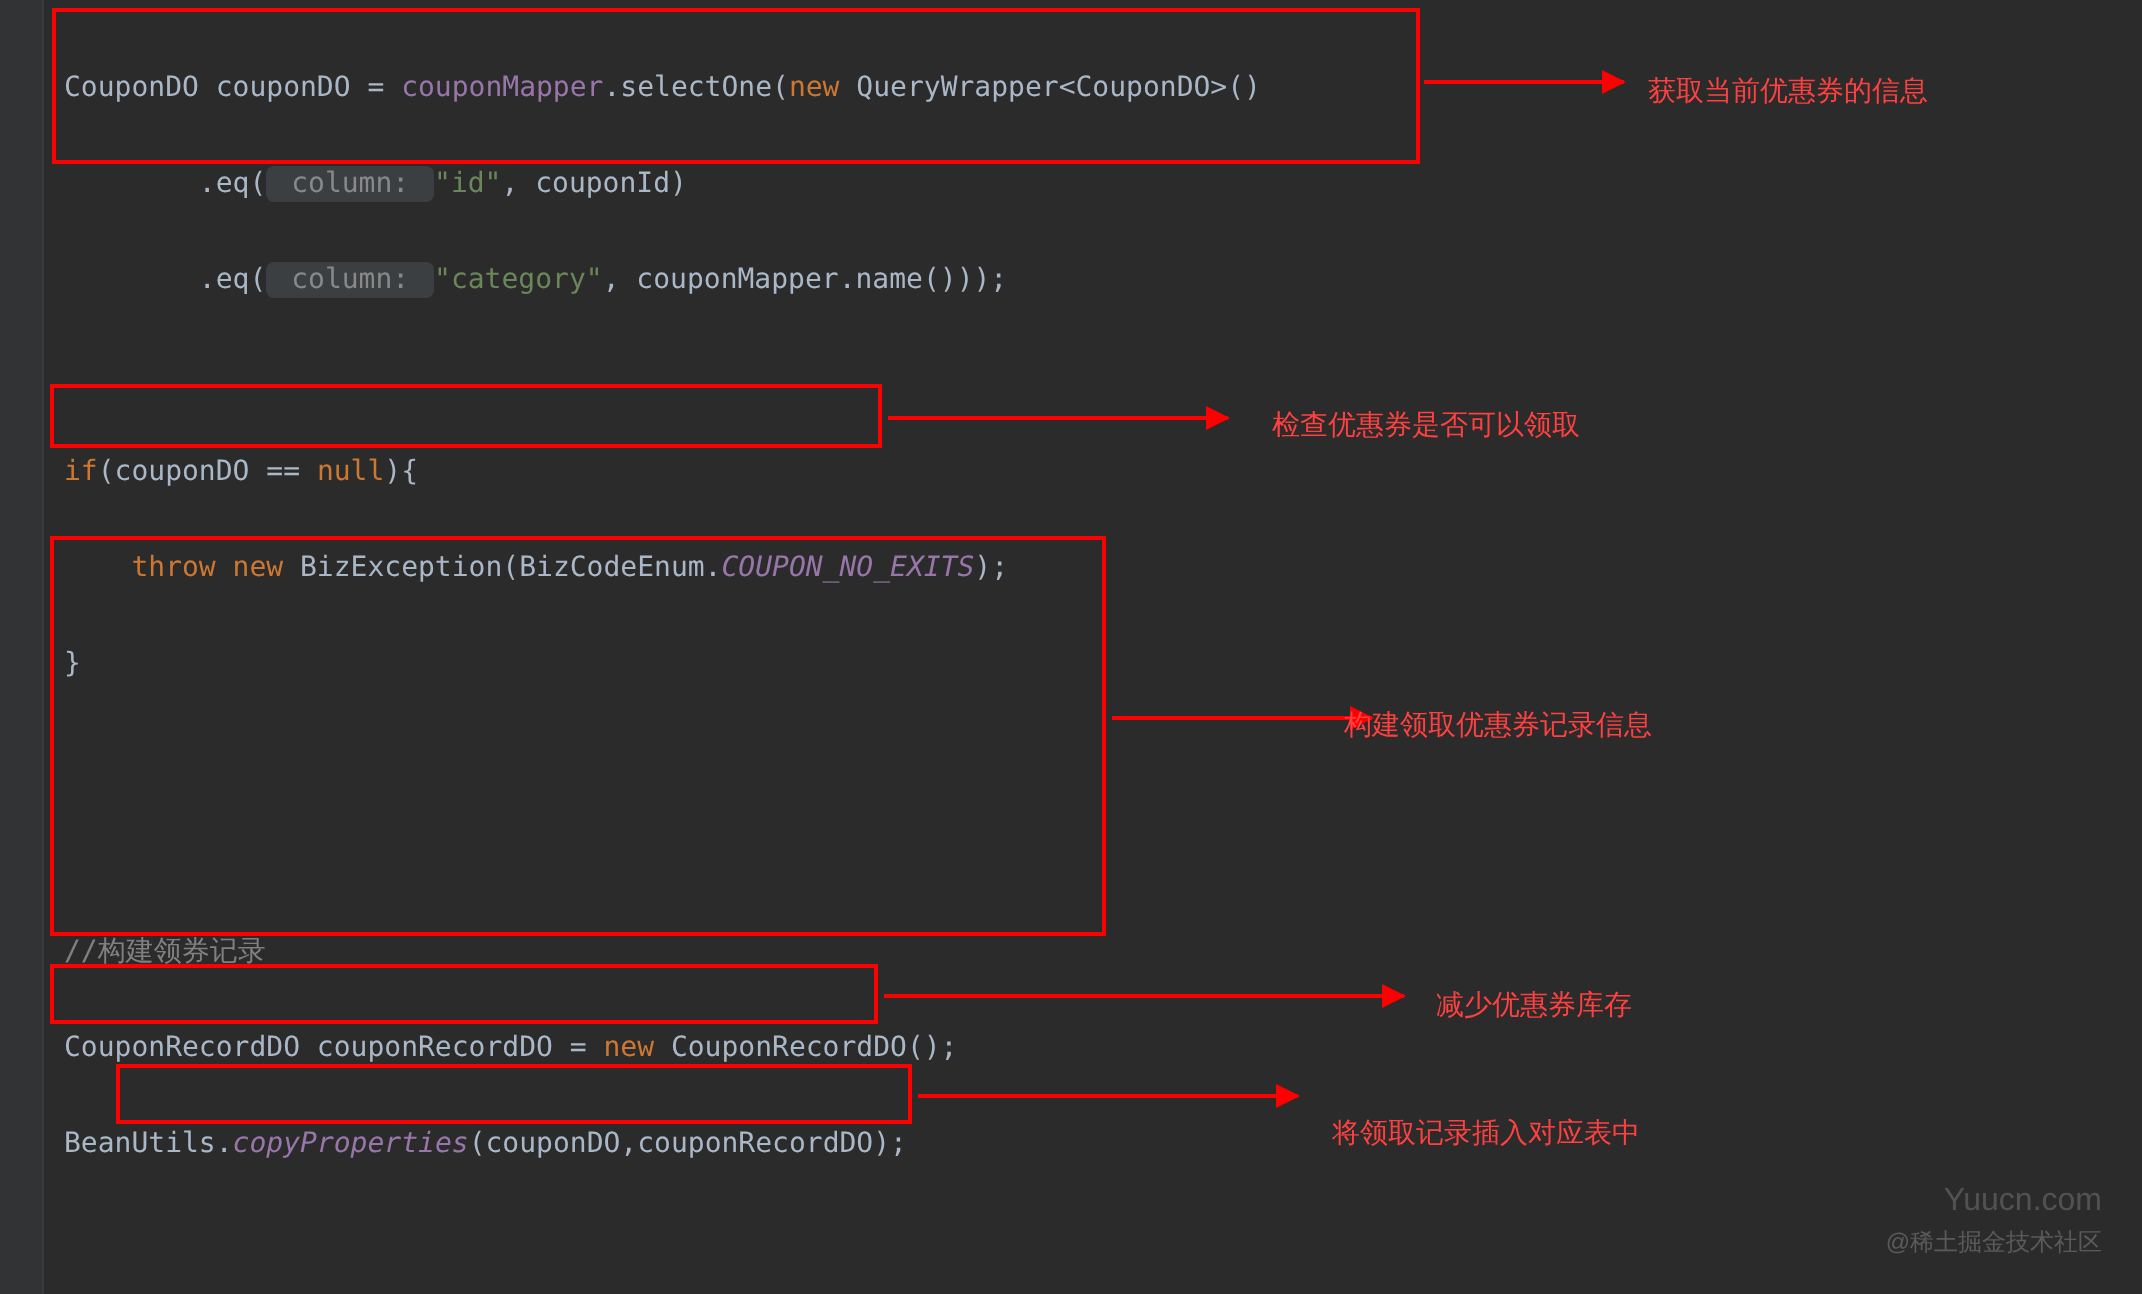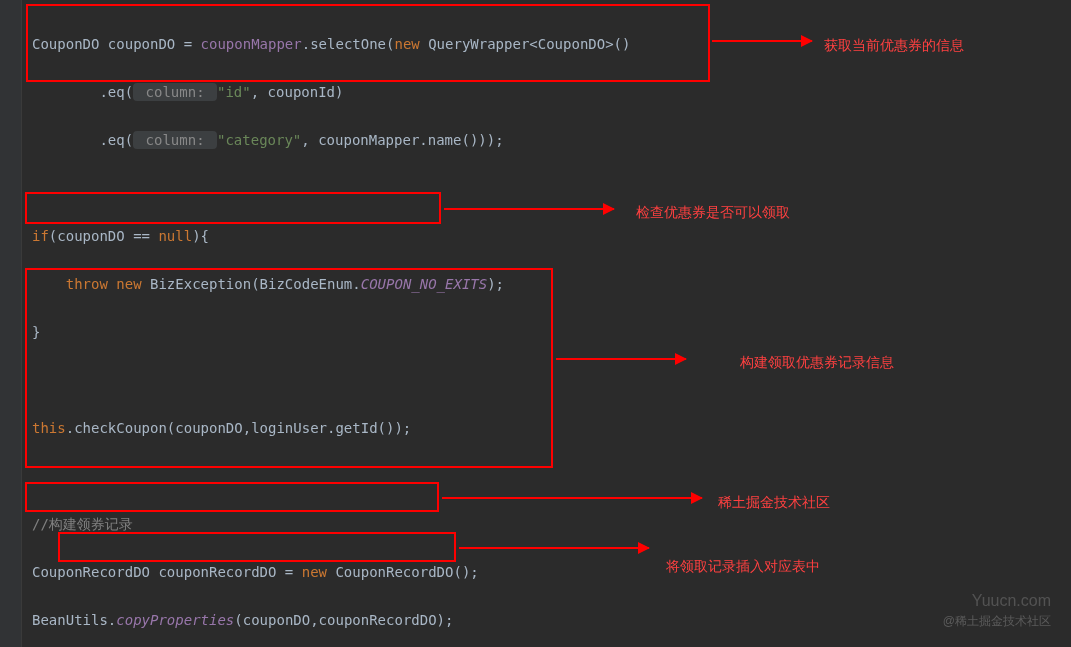--- a/index.html
+++ b/index.html
@@ -92,21 +92,20 @@
 
 <div class="code-area">
 <div class="line"><span>CouponDO couponDO = </span><span class="field">couponMapper</span><span>.selectOne(</span><span class="kw">new</span><span> QueryWrapper&lt;CouponDO&gt;()</span></div>
 <div class="line"><span>        .eq(</span><span class="hint"> column: </span><span class="str">"id"</span><span>, couponId)</span></div>
 <div class="line"><span>        .eq(</span><span class="hint"> column: </span><span class="str">"category"</span><span>, couponMapper.name()));</span></div>
 <div class="line"></div>
 <div class="line"><span class="kw">if</span><span>(couponDO == </span><span class="kw">null</span><span>){</span></div>
 <div class="line"><span class="kw">    throw new</span><span> BizException(BizCodeEnum.</span><span class="static">COUPON_NO_EXITS</span><span>);</span></div>
 <div class="line"><span>}</span></div>
 <div class="line"></div>
-<div class="line"><span class="kw">this</span><span>.checkCoupon(couponDO,loginUser.getId());</span></div>
 <div class="line"></div>
 <div class="line"><span class="comment">//构建领券记录</span></div>
 <div class="line"><span>CouponRecordDO couponRecordDO = </span><span class="kw">new</span><span> CouponRecordDO();</span></div>
 <div class="line"><span>BeanUtils.</span><span class="static">copyProperties</span><span>(couponDO,couponRecordDO);</span></div>
 
 
 
 
 
 
@@ -126,18 +125,18 @@
 <div class="box" style="left:58px; top:532px; width:398px; height:30px;"></div>
 
 <div class="arrow" style="left:712px; top:40px; width:100px;"></div>
 <div class="arrow" style="left:444px; top:208px; width:170px;"></div>
 <div class="arrow" style="left:556px; top:358px; width:130px;"></div>
 <div class="arrow" style="left:442px; top:497px; width:260px;"></div>
 <div class="arrow" style="left:459px; top:547px; width:190px;"></div>
 
 <div class="annotation" style="left:824px; top:33px;">获取当前优惠券的信息</div>
 <div class="annotation" style="left:636px; top:200px;">检查优惠券是否可以领取</div>
-<div class="annotation" style="left:740px; top:350px;">构建领取优惠券记录信息</div>
-<div class="annotation" style="left:718px; top:490px;">稀土掘金技术社区</div>
+<div class="annotation" style="left:672px; top:350px;">构建领取优惠券记录信息</div>
+<div class="annotation" style="left:718px; top:490px;">减少优惠券库存</div>
 <div class="annotation" style="left:666px; top:554px;">将领取记录插入对应表中</div>
 
 <div class="wm2">Yuucn.com</div>
 <div class="watermark">@稀土掘金技术社区</div>
 
 </body></html>

